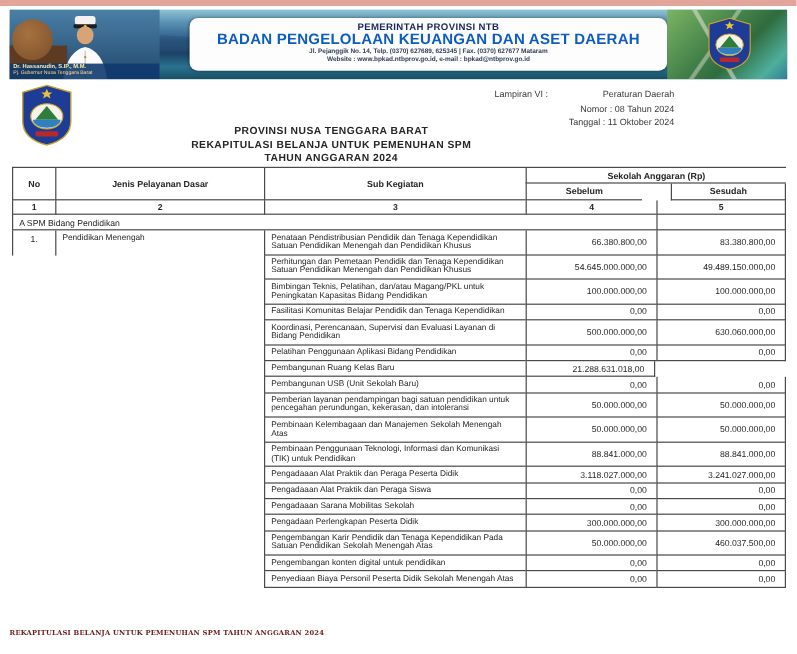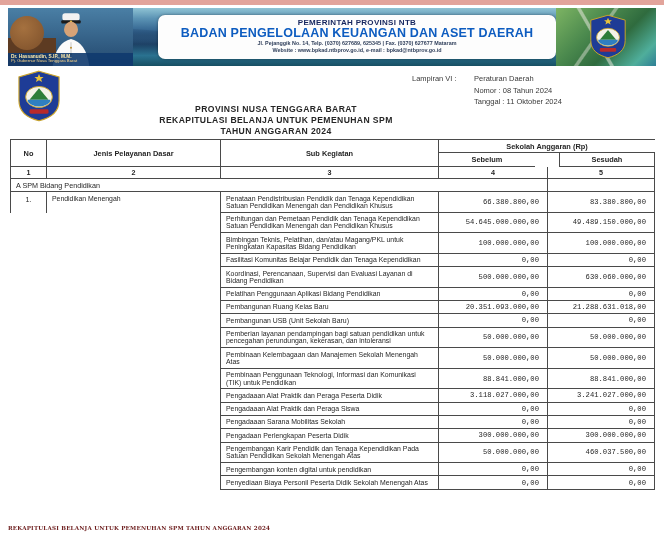--- a/index.html
+++ b/index.html
@@ -35,21 +35,21 @@
           linear-gradient(60deg,transparent 40%,rgba(230,230,220,.55) 41%,rgba(230,230,220,.55) 43%,transparent 44%),
           linear-gradient(-55deg,transparent 55%,rgba(230,230,220,.45) 56%,rgba(230,230,220,.45) 58%,transparent 59%);}
   .emblem-banner{position:absolute;right:30px;top:6px;width:36px;height:45px;}
 
   
   .emblem-left{position:absolute;left:18px;top:70px;width:42px;height:52px;}
 
   
   .lampiran{position:absolute;left:412px;top:73px;display:flex;font-size:7.5px;color:#3a3a3a;line-height:11.5px;}
   .lampiran .lab{width:62px;}
-  .lampiran .vals div{white-space:nowrap;}
+  .lampiran .vals div{white-space:nowrap;text-align:right;}
 
   
   .doc-title{position:absolute;left:0;top:104px;width:552px;text-align:center;
           font-size:8.6px;font-weight:bold;color:#262626;letter-spacing:.4px;line-height:10.8px;}
 
   
   .tbl{position:absolute;left:10px;top:139px;width:645px;font-size:6.9px;color:#262626;}
   .trow{display:flex;align-items:stretch;}
   .cell{box-sizing:border-box;border-left:1px solid #4a4a4a;border-bottom:1px solid #4a4a4a;}
   .cell.last{border-right:1px solid #4a4a4a;}
@@ -62,21 +62,21 @@
   .alok-stack{display:flex;flex-direction:column;width:217px;}
   .alok-top{height:13px;}
   .alok-bottom{display:flex;flex:1;gap:24px;}
   .alok-bottom .hcell{height:100%;}
   .numrow .hcell{height:12px;font-size:7.2px;}
   .sectrow{height:13px;}
   .sect-cell{width:537px;display:flex;align-items:center;padding-left:5px;font-size:7.2px;text-align:center;}
   .sect-empty{width:108px;}
   .spacer{width:210px;}
   .sub{padding:2.5px 5px 2.5px 5px;line-height:7.3px;}
-  .amt{display:flex;align-items:center;justify-content:flex-end;padding-right:8px;font-size:7.2px;font-family:Liberation Mono, monospace;}
+  .amt{display:flex;align-items:center;justify-content:flex-end;padding-right:8px;font-size:7.2px;}
   .nocell{display:flex;justify-content:center;padding-top:2.5px;font-size:7.2px;}
   .jeniscell{padding:2.5px 5px;line-height:7.3px;}
 
   
   .footer{position:absolute;left:8px;top:525px;font-family:"DejaVu Serif",serif;
           font-size:5.6px;font-weight:bold;color:#6d1d1d;letter-spacing:.2px;}
 </style>
 </head>
 <body>
 
@@ -222,21 +222,20 @@
     <div class="trow">
       <div class="spacer"></div>
       <div class="cell sub w-sub">Pelatihan Penggunaan Aplikasi Bidang Pendidikan</div>
       <div class="cell amt w-bef">0,00</div>
       <div class="cell amt w-aft last">0,00</div>
     </div>
 
     <div class="trow">
       <div class="spacer"></div>
       <div class="cell sub w-sub">Pembangunan Ruang Kelas Baru</div>
-      <div class="cell amt w-bef">20.351.093.000,00</div>
       <div class="cell amt w-aft last">21.288.631.018,00</div>
     </div>
 
     <div class="trow">
       <div class="spacer"></div>
       <div class="cell sub w-sub">Pembangunan USB (Unit Sekolah Baru)</div>
       <div class="cell amt w-bef">0,00</div>
       <div class="cell amt w-aft last">0,00</div>
     </div>
 

